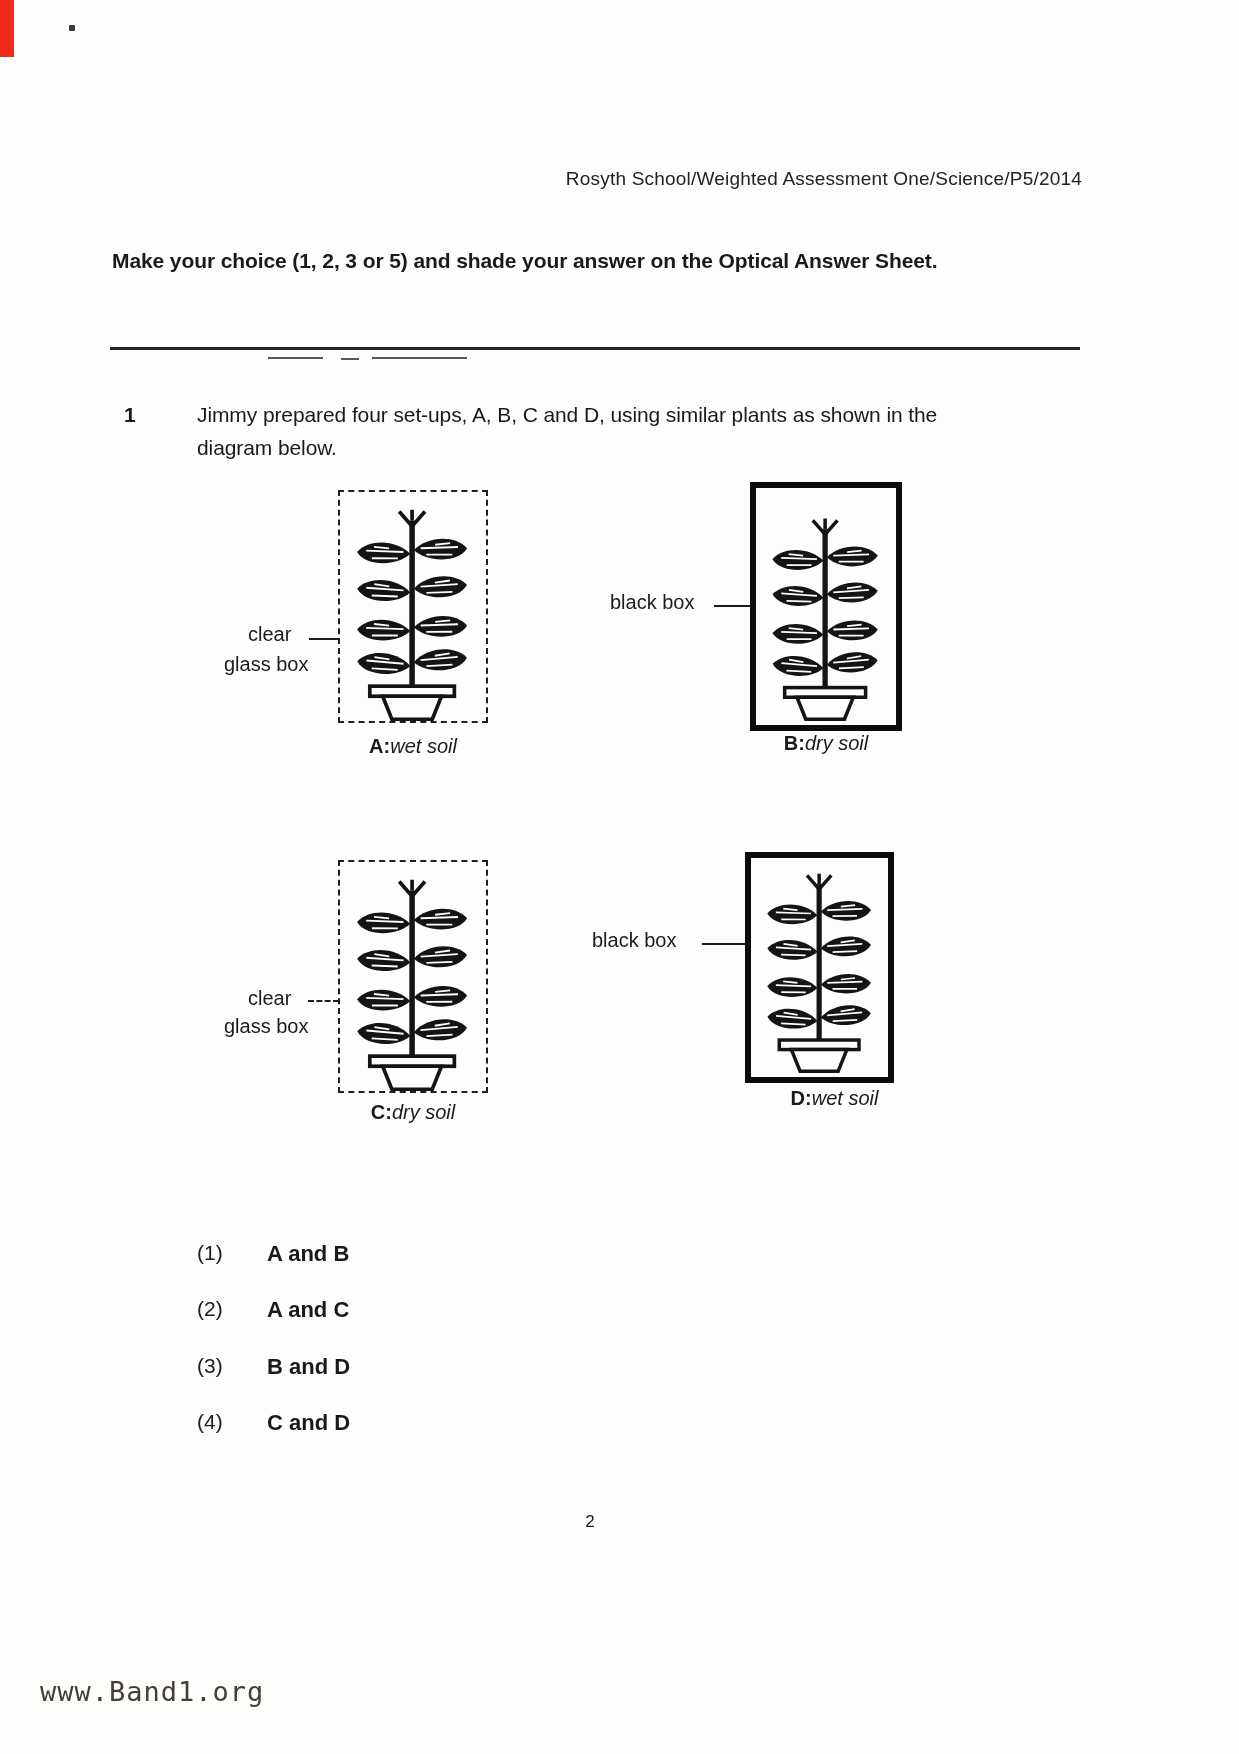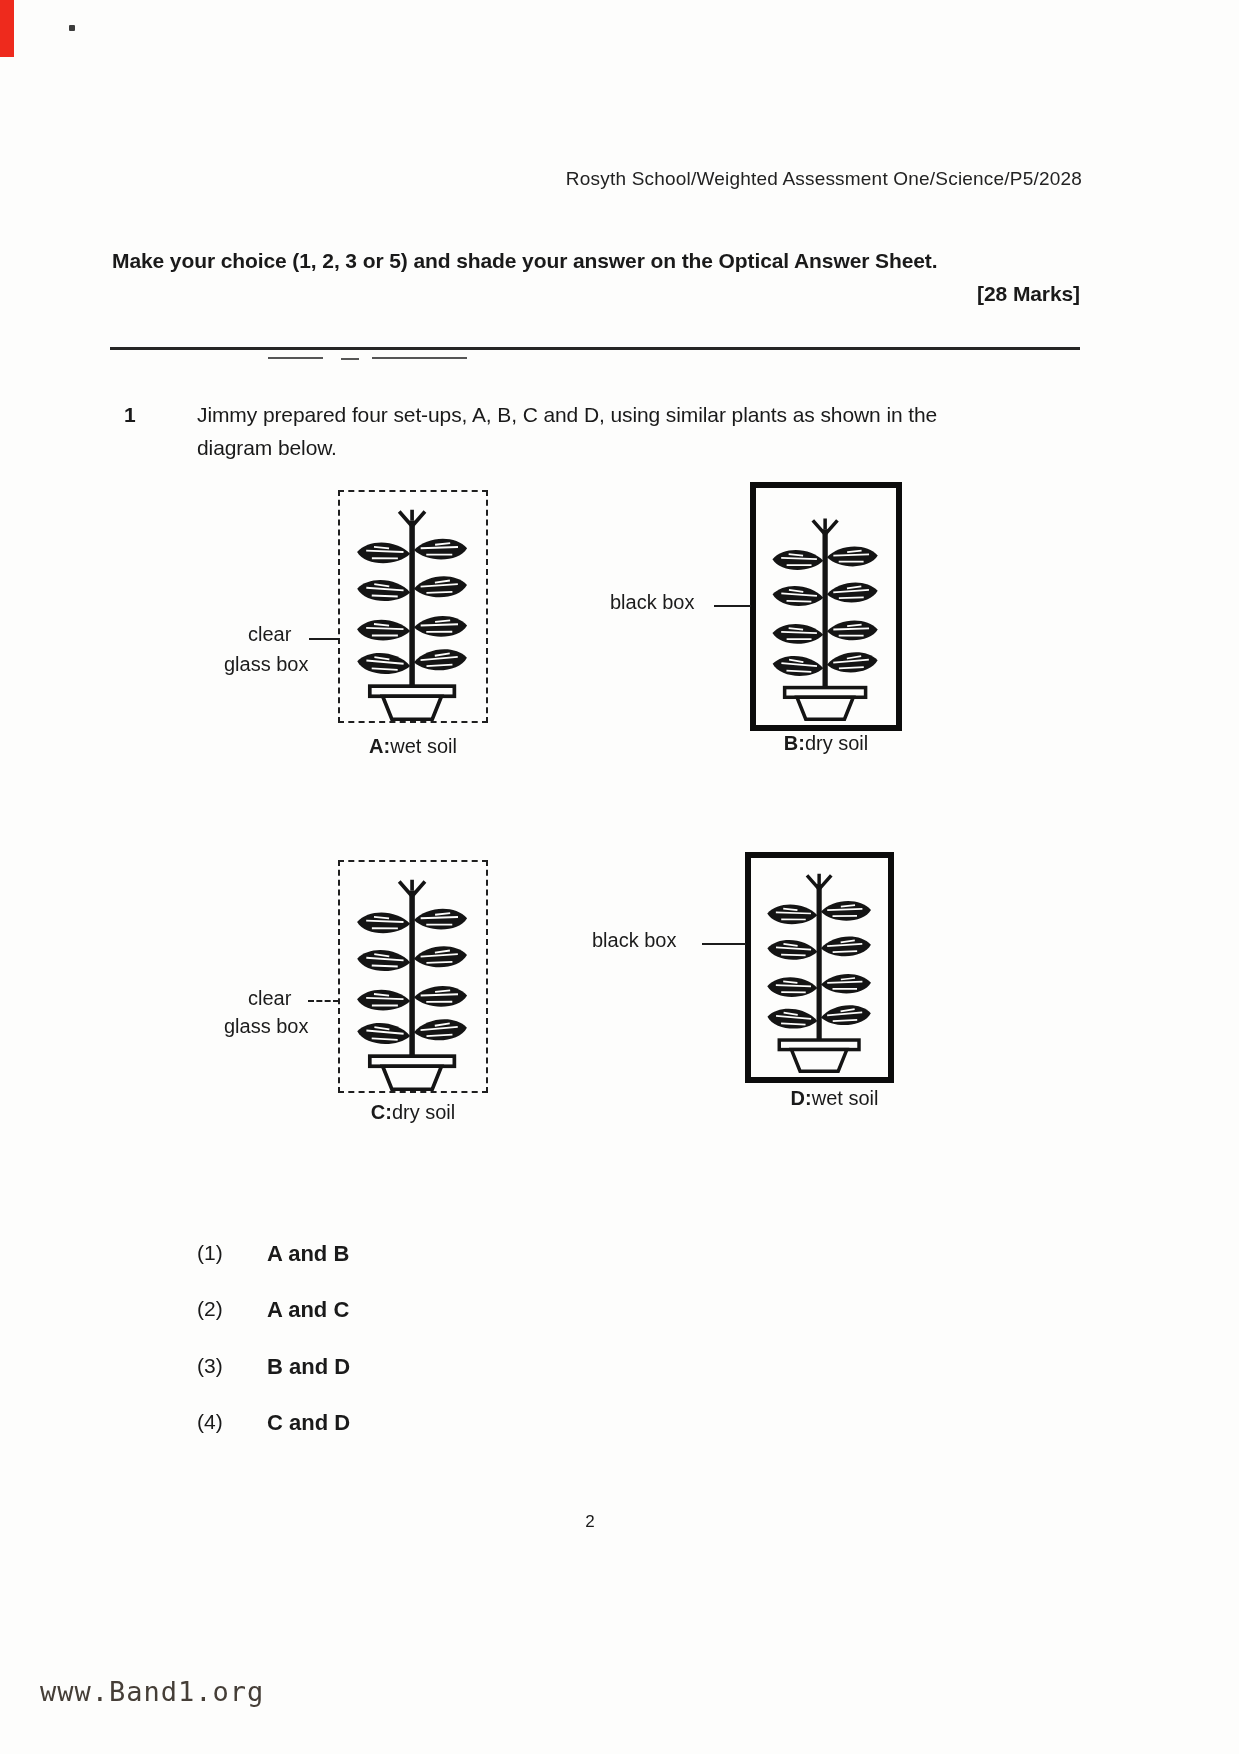--- a/index.html
+++ b/index.html
@@ -44,21 +44,21 @@
   .connA{left:309px;top:638px;width:30px;}
   .connB{left:714px;top:605px;width:37px;}
   .connC{left:308px;top:1000px;width:31px;height:0;border-top:2px dashed #1c1c1c;background:none;}
   .connD{left:702px;top:943px;width:44px;}
   .lblblack1{left:610px;top:591px;}
   .lblclear2{left:248px;top:987px;}
   .lblglass2{left:224px;top:1015px;}
   .lblblack2{left:592px;top:929px;}
   .caption{font-size:20px;text-align:center;}
   .caption b{font-weight:700;}
-  .caption span{}
+  .caption span{font-style:italic;}
   .capA{left:338px;top:735px;width:150px;}
   .capB{left:750px;top:732px;width:152px;}
   .capC{left:338px;top:1101px;width:150px;}
   .capD{left:760px;top:1087px;width:149px;}
   .prompt{left:197px;top:1196px;width:900px;font-size:21px;font-weight:500;letter-spacing:-0.1px;}
   .opt-num{left:197px;font-size:21px;font-weight:500;}
   .opt-label{left:267px;font-size:22px;font-weight:700;}
   .o1{top:1241px;} .o2{top:1297px;} .o3{top:1354px;} .o4{top:1410px;}
   .pagenum{left:560px;top:1512px;width:60px;text-align:center;font-size:17px;}
   .watermark{left:40px;top:1676px;font-family:"DejaVu Sans Mono", monospace;font-size:27px;color:#453e37;letter-spacing:1px;}
@@ -87,25 +87,24 @@
       <path d="M42,207 L106,207 L96,232 L52,232 Z" fill="#fdfdfc" stroke="#141414" stroke-width="4"></path>
     </g>
   </defs>
 </svg>
 
 <div class="page">
 
   <div class="abs red-bar"></div>
   <div class="abs speck"></div>
 
-  <div class="abs header">Rosyth School/Weighted Assessment One/Science/P5/2028</div>
+  <div class="abs header">Rosyth School/Weighted Assessment One/Science/P5/2014</div>
 
   <div class="abs intro">
     <div>Make your choice (1, 2, 3 or 5) and shade your answer on the Optical Answer Sheet.</div>
-    <div class="marks">[28 Marks]</div>
   </div>
 
   <div class="abs rule"></div>
   <div class="abs dash d1"></div>
   <div class="abs dash d2"></div>
   <div class="abs dash d3"></div>
 
   <div class="abs qnum">1</div>
   <div class="abs qline q2">diagram below.</div>
   <div class="abs qline q1">Jimmy prepared four set-ups, A, B, C and D, using similar plants as shown in the</div>

